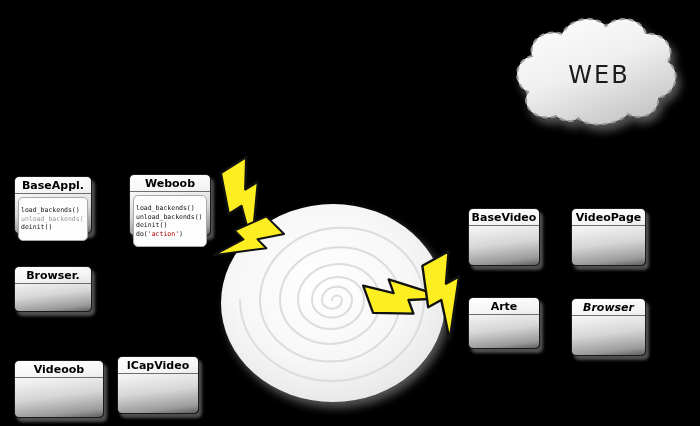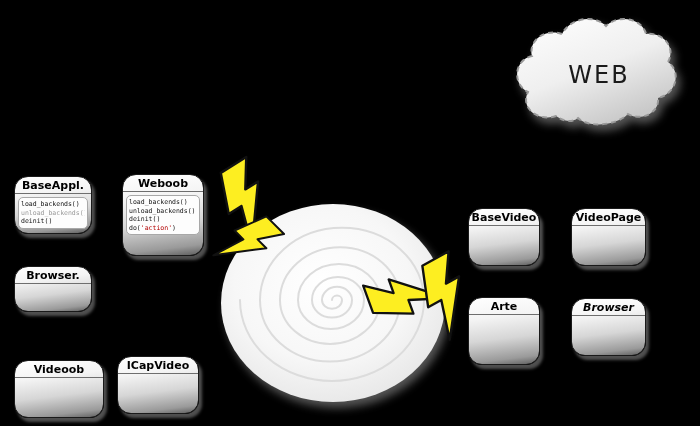--- a/index.html
+++ b/index.html
@@ -5,33 +5,33 @@
   html,body { margin:0; padding:0; background:#000; }
   .canvas {
     position:relative; width:700px; height:426px; background:#000000;
     overflow:hidden; font-family:"DejaVu Sans", sans-serif;
   }
   svg.layer { position:absolute; left:0; top:0; }
 
   
   .ubox {
     position:absolute; box-sizing:border-box;
-    border:1px solid #1a1a1a; border-radius:14px;
+    border:1px solid #1a1a1a; border-radius:5px;
     background:linear-gradient(173deg, #ffffff 0%, #f4f4f4 30%, #d6d6d6 60%, #9a9a9a 88%, #5e5e5e 100%);
     box-shadow:3px 4px 3px rgba(160,160,160,0.5);
   }
   .utitle {
     font-weight:bold; font-size:11px; line-height:15px; text-align:center;
     color:#000; border-bottom:1px solid #6e6e6e; padding-top:1px;
     white-space:nowrap; overflow:hidden;
   }
   .ubody { padding:3px; }
   .mpanel {
     background:#fdfdfd; border:1px solid #a8a8a8; border-radius:5px;
-    padding:2px 2px;
+    padding:8px 2px;
   }
   .mline {
     font-family:"DejaVu Sans Mono", monospace; font-size:6.5px; line-height:8.5px;
     color:#141414; white-space:nowrap; overflow:hidden;
   }
   .mline .red  { color:#b30000; }
   .mline.muted { color:#9a9a9a; }
 </style>
 </head>
 <body>
@@ -94,21 +94,21 @@
     <div class="utitle">BaseAppl.</div>
     <div class="ubody">
       <div class="mpanel">
         <div class="mline"><span>load_backends()</span></div>
         <div class="mline muted"><span>unload_backends()</span></div>
         <div class="mline"><span>deinit()</span></div>
       </div>
     </div>
   </div>
 
-  <div class="ubox" style="left:122px; top:174px; width:82px; height:82px;">
+  <div class="ubox" style="left:129px; top:174px; width:82px; height:62px;">
     <div class="utitle">Weboob</div>
     <div class="ubody">
       <div class="mpanel">
         <div class="mline"><span>load_backends()</span></div>
         <div class="mline"><span>unload_backends()</span></div>
         <div class="mline"><span>deinit()</span></div>
         <div class="mline"><span>do(</span><span class="red">'action'</span><span>)</span></div>
       </div>
     </div>
   </div>
@@ -130,21 +130,21 @@
   <div class="ubox" style="left:468px; top:208px; width:72px; height:58px;">
     <div class="utitle">BaseVideo</div>
     <div class="ubody"></div>
   </div>
 
   <div class="ubox" style="left:571px; top:208px; width:75px; height:58px;">
     <div class="utitle">VideoPage</div>
     <div class="ubody"></div>
   </div>
 
-  <div class="ubox" style="left:468px; top:297px; width:72px; height:68px;">
+  <div class="ubox" style="left:468px; top:297px; width:72px; height:52px;">
     <div class="utitle">Arte</div>
   </div>
 
   <div class="ubox" style="left:571px; top:298px; width:75px; height:58px;font-style:italic;">
     <div class="utitle">Browser</div>
     <div class="ubody"></div>
   </div>
 
 </div>
 

